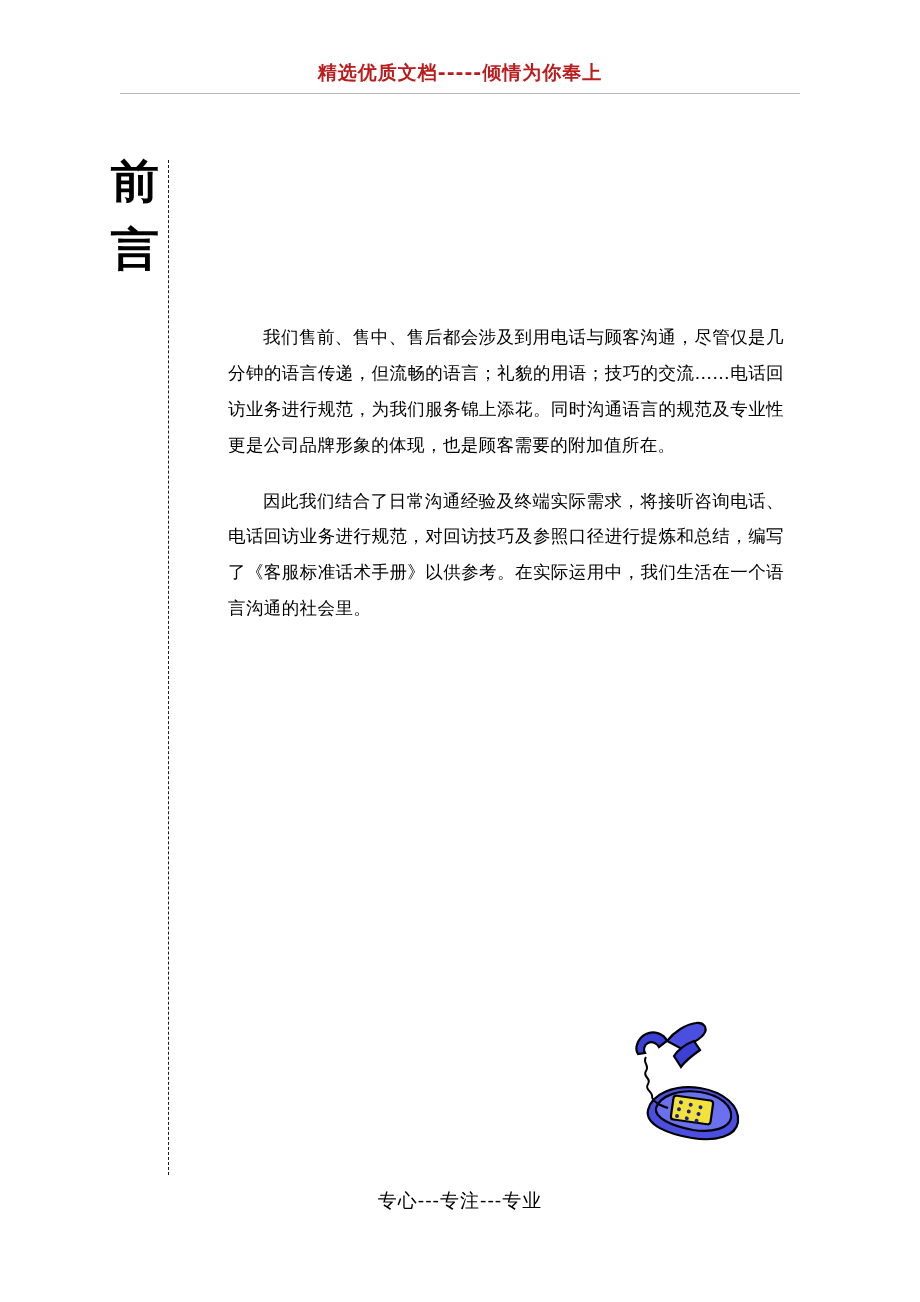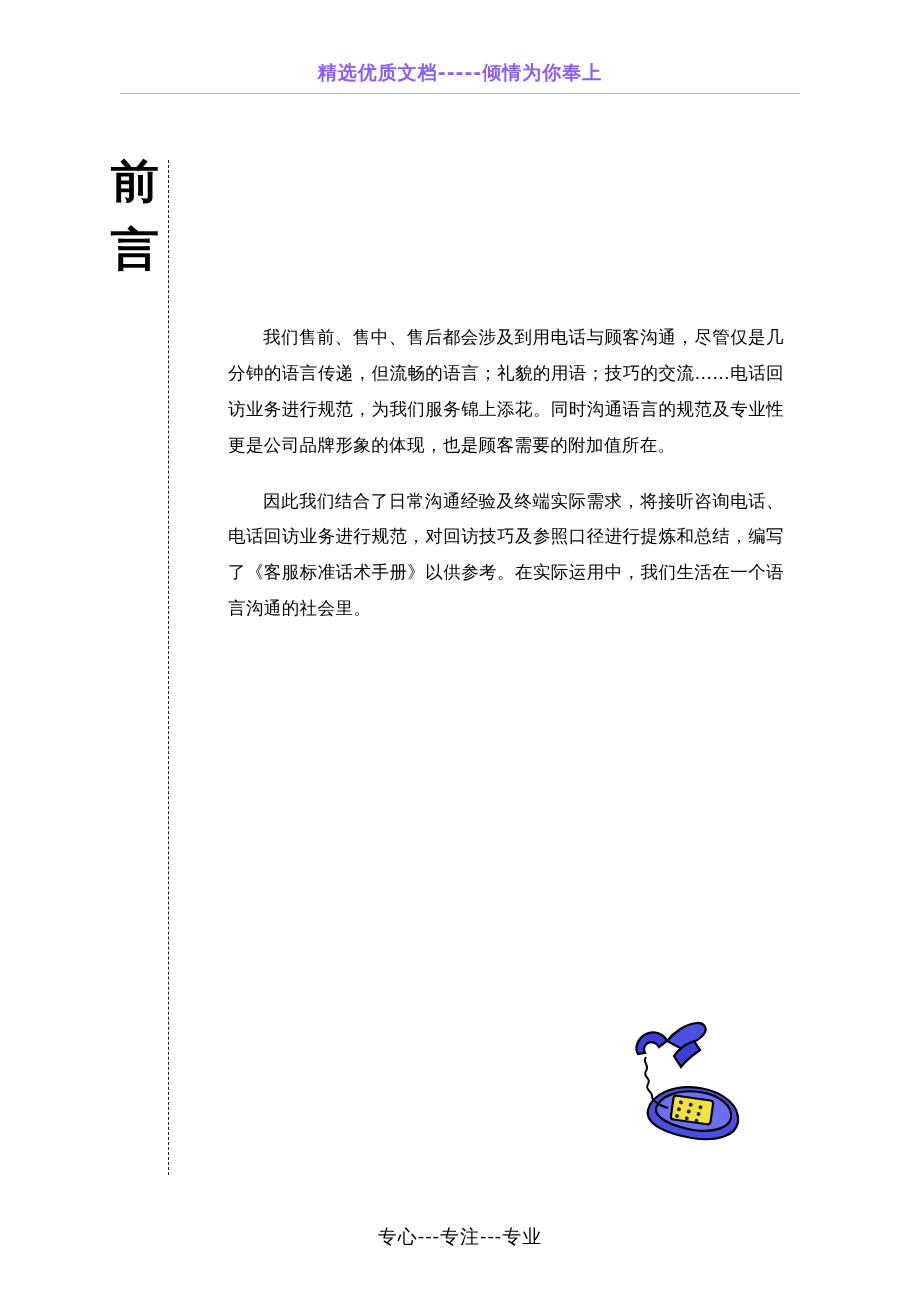--- a/index.html
+++ b/index.html
@@ -20,21 +20,21 @@
   .page-header {
     position: absolute;
     top: 60px;
     left: 120px;
     width: 680px;
     text-align: center;
     font-family: "DejaVu Sans", "Liberation Sans", sans-serif;
     font-size: 19px;
     font-weight: bold;
     letter-spacing: 1px;
-    color: #8b5cf6;
+    color: #b91c1c;
     padding-bottom: 7px;
     border-bottom: 1px solid #b8b8b8;
   }
 
   
   .vertical-divider {
     position: absolute;
     left: 168px;
     top: 160px;
     width: 0;
@@ -96,21 +96,20 @@
   .page-footer {
     position: absolute;
     top: 1188px;
     left: 120px;
     width: 680px;
     text-align: center;
     font-family: "DejaVu Serif", "Liberation Serif", serif;
     font-size: 19px;
     color: #000;
     letter-spacing: 1px;
-    margin-top: 36px;
   }
 </style>
 </head>
 <body>
 
 <div class="page-header">精选优质文档-----倾情为你奉上</div>
 
 <div class="vertical-divider"></div>
 
 <div class="title-block">

